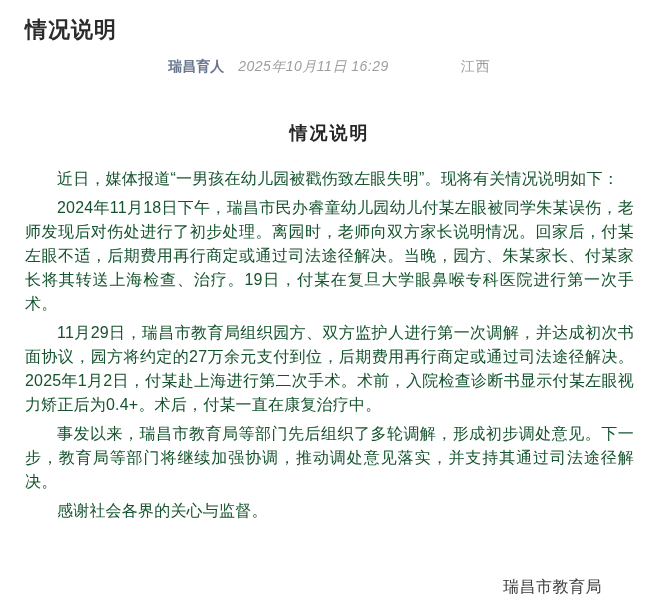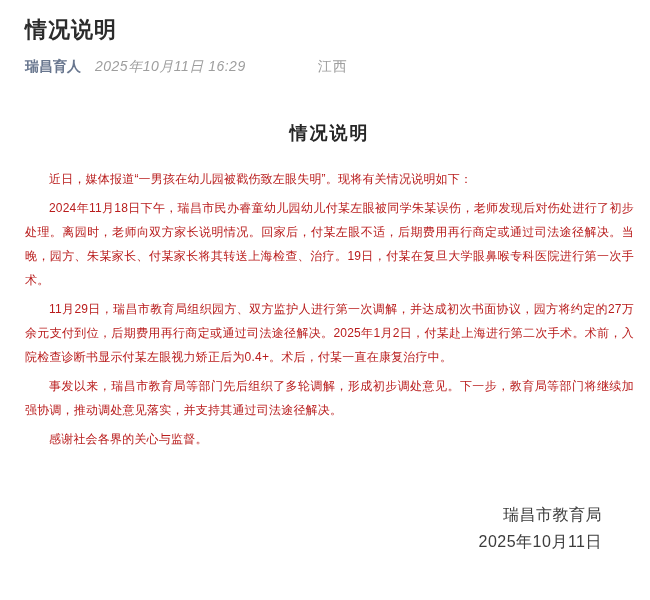--- a/index.html
+++ b/index.html
@@ -25,20 +25,21 @@
     line-height: 30px;
     letter-spacing: 1px;
   }
   .meta-row {
     margin-top: 12px;
     font-size: 14px;
     line-height: 18px;
     color: #9e9e9e;
     display: flex;
     align-items: baseline;
+    justify-content: center;
   }
   .author-link {
     color: #68768e;
     font-weight: 700;
     text-decoration: none;
     cursor: pointer;
     margin-right: 14px;
   }
   .meta-time { margin-right: 24px; letter-spacing: 0.5px; font-style: italic; }
   .meta-location { letter-spacing: 1px; margin-left: 48px; }
@@ -47,23 +48,23 @@
   .doc-title {
     text-align: center;
     font-size: 18px;
     font-weight: 700;
     color: #262626;
     line-height: 26px;
     letter-spacing: 2px;
     margin-bottom: 21px;
   }
   .doc-paragraph {
-    font-size: 12px;
+    font-size: 16px;
     line-height: 24px;
-    color: #b91c1c;
+    color: #14532d;
     text-align: justify;
     text-indent: 2em;
     margin-bottom: 5px;
     letter-spacing: 0.2px;
   }
   
   .signature {
     margin-top: 50px;
     text-align: right;
     padding-right: 32px;

